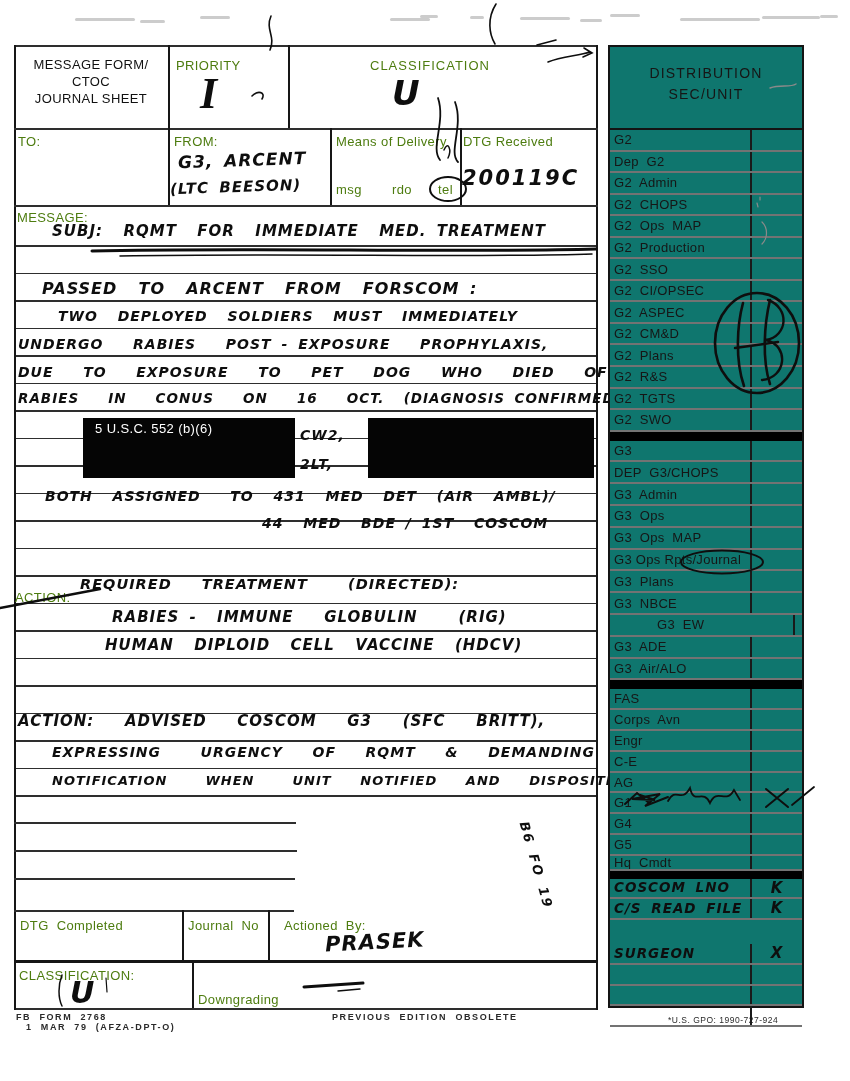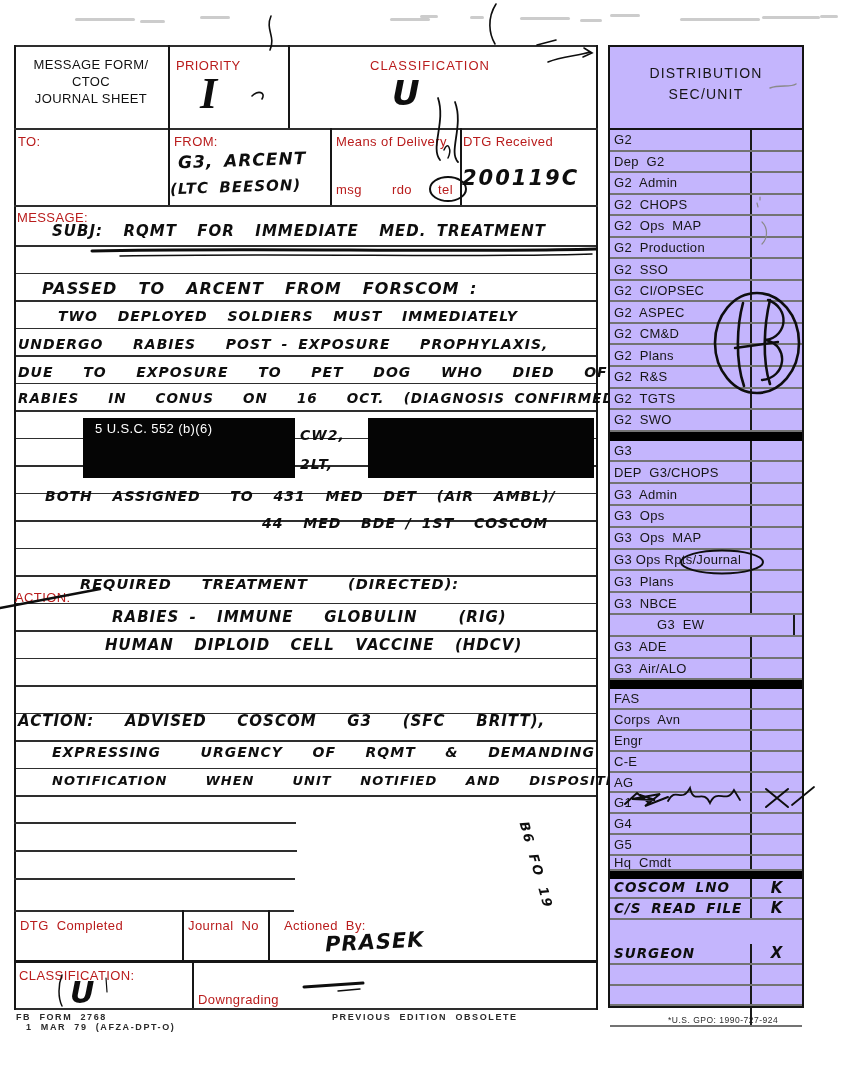--- a/index.html
+++ b/index.html
@@ -1,31 +1,31 @@
 <!DOCTYPE html>
 <html><head>
 <meta charset="utf-8">
 <style>
   html,body{margin:0;padding:0;background:#ffffff;}
   .page{position:relative;width:850px;height:1081px;background:#ffffff;overflow:hidden;
         font-family:"Liberation Sans",sans-serif;color:#161616;}
   .abs{position:absolute;}
   .line{position:absolute;background:#1b1b1b;}
   .rule{position:absolute;background:#2a2a2a;height:2px;}
-  .plabel{font-size:13px;letter-spacing:.4px;color:#b91c1c;white-space:pre;}
+  .plabel{font-size:13px;letter-spacing:.4px;color:#4d7c0f;white-space:pre;}
   .ptitle{font-size:13px;letter-spacing:.4px;color:#111;text-align:center;line-height:17px;white-space:pre;}
   .hw{font-family:"DejaVu Sans",sans-serif;font-style:italic;font-weight:bold;color:#0e0e0e;
       letter-spacing:1px;word-spacing:4px;white-space:pre;line-height:1;}
   .hw-big{font-size:34px;}
   .redact{position:absolute;background:#050505;}
   .redact-label{position:absolute;color:#ffffff;font-size:13px;letter-spacing:.4px;font-family:"Liberation Sans",sans-serif;}
   .smudge{position:absolute;background:#8d8d8d;opacity:.45;border-radius:2px;}
   .foot{position:absolute;font-size:9px;font-weight:bold;letter-spacing:1.6px;color:#2a2a2a;white-space:pre;}
   
-  .dist{position:absolute;left:608px;top:45px;width:196px;height:963px;border:2px solid #141414;box-sizing:border-box;background:#c4b5fd;}
+  .dist{position:absolute;left:608px;top:45px;width:196px;height:963px;border:2px solid #141414;box-sizing:border-box;background:#0f766e;}
   .dist-header{height:83px;border-bottom:2px solid #141414;box-sizing:border-box;display:flex;flex-direction:column;
                align-items:center;justify-content:flex-start;padding-top:16px;font-size:14px;letter-spacing:1.2px;line-height:21px;white-space:pre;}
   .dist-row{display:flex;box-sizing:border-box;border-bottom:2px solid #737373;align-items:center;}
   .dist-label{width:142px;box-sizing:border-box;border-right:2px solid #1a1a1a;padding-left:4px;font-size:13px;
               letter-spacing:.3px;white-space:pre;height:100%;display:flex;align-items:center;overflow:hidden;}
   .dist-label.hw{font-size:13.5px;letter-spacing:1px;}
   .dist-check{flex:1;display:flex;align-items:center;justify-content:center;height:100%;}
   .dist-sep{height:9px;background:#000;}
   .mark{font-size:15px;}
   svg.overlay{position:absolute;left:0;top:0;pointer-events:none;}

